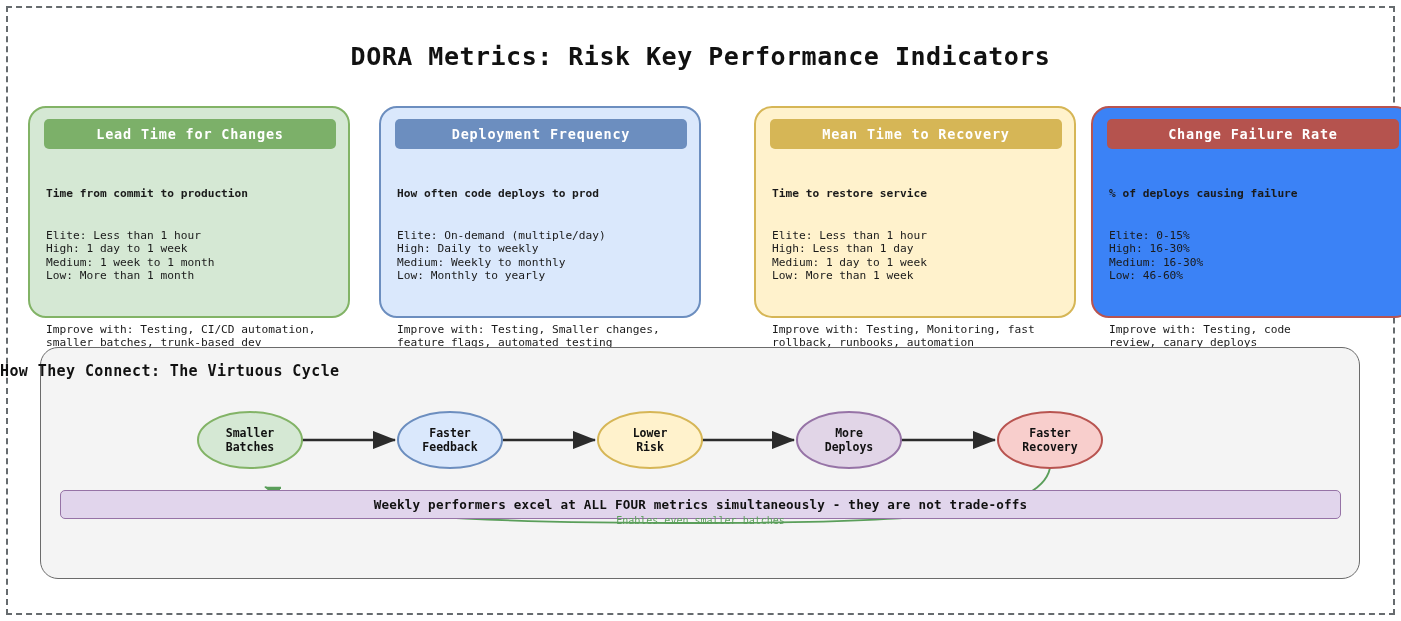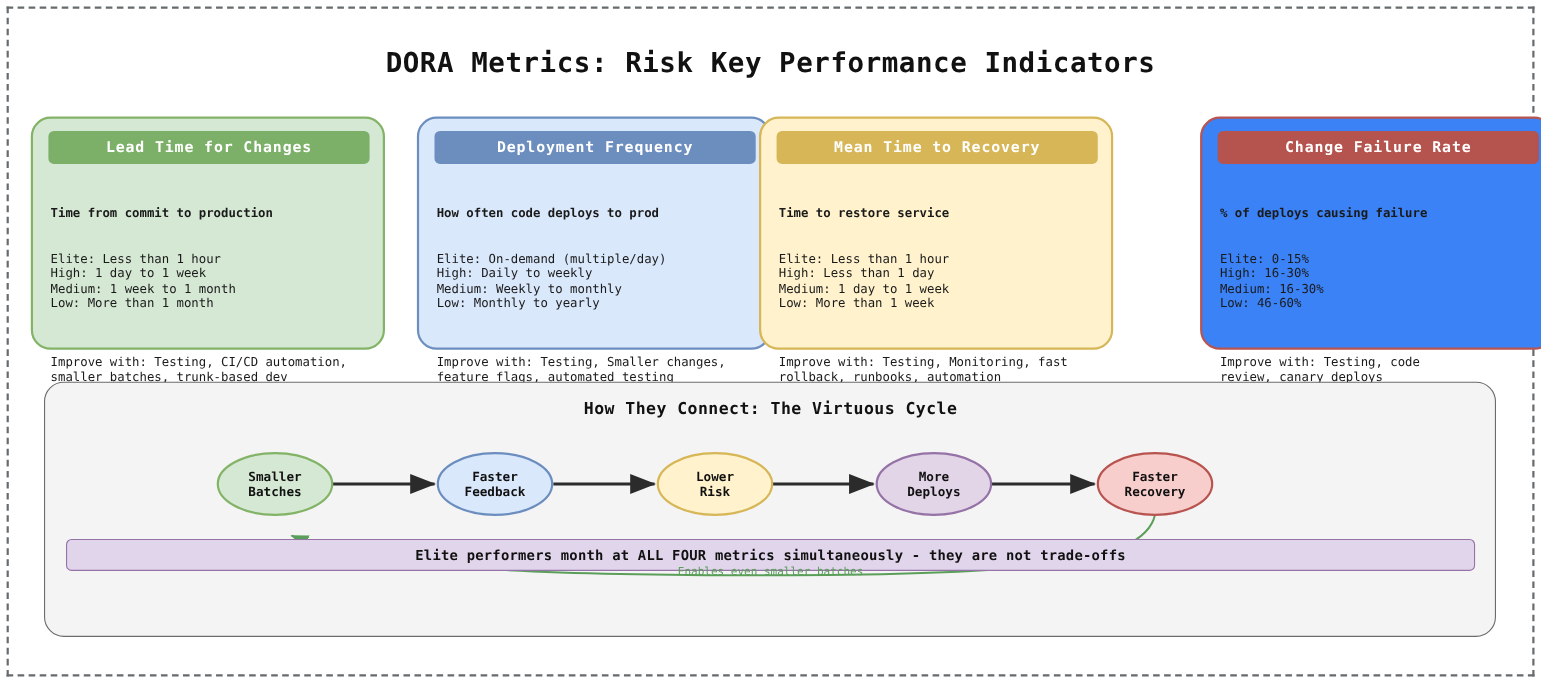--- a/index.html
+++ b/index.html
@@ -93,21 +93,20 @@
     background: #f4f4f4;
     border: 1.3px solid #6b6b6b;
     border-radius: 18px;
     box-sizing: border-box;
   }
   .cycle-title {
     position: absolute;
     left: 0;
     top: 362px;
     width: 1401px;
-    text-align: center;
     font-size: 15px;
     font-weight: bold;
     color: #111111;
     letter-spacing: 0.4px;
   }
   .flow-svg {
     position: absolute;
     left: 40px;
     top: 347px;
     width: 1320px;
@@ -179,21 +178,21 @@
       <p class="card-desc">How often code deploys to prod</p>
       <p class="card-levels">Elite: On-demand (multiple/day)
 High: Daily to weekly
 Medium: Weekly to monthly
 Low: Monthly to yearly</p>
       <p class="card-improve">Improve with: Testing, Smaller changes,
 feature flags, automated testing</p>
     </div>
   </div>
 
-  <div class="card" style="left:690px; background:#FFF2CC; border-color:#D6B656;padding-left:16px;">
+  <div class="card" style="left:754px; background:#FFF2CC; border-color:#D6B656;padding-left:16px;">
     <div class="card-header" style="background:#D6B656;">Mean Time to Recovery</div>
     <div class="card-body">
       <p class="card-desc">Time to restore service</p>
       <p class="card-levels">Elite: Less than 1 hour
 High: Less than 1 day
 Medium: 1 day to 1 week
 Low: More than 1 week</p>
       <p class="card-improve">Improve with: Testing, Monitoring, fast
 rollback, runbooks, automation</p>
     </div>
@@ -257,18 +256,18 @@
     </g>
 
     <g>
       <ellipse cx="1010" cy="93" rx="52" ry="28" fill="#F8CECC" stroke="#B85450" stroke-width="2"></ellipse>
       <text class="node-label" x="1010" y="90">Faster</text>
       <text class="node-label" x="1010" y="104">Recovery</text>
     </g>
   </svg>
 
   <div class="banner">
-    <span class="banner-text">Elite performers month at ALL FOUR metrics simultaneously - they are not trade-offs</span>
+    <span class="banner-text">Weekly performers excel at ALL FOUR metrics simultaneously - they are not trade-offs</span>
   </div>
 
   <div class="edge-note">Enables even smaller batches</div>
 
 </div>
 
 </body></html>

